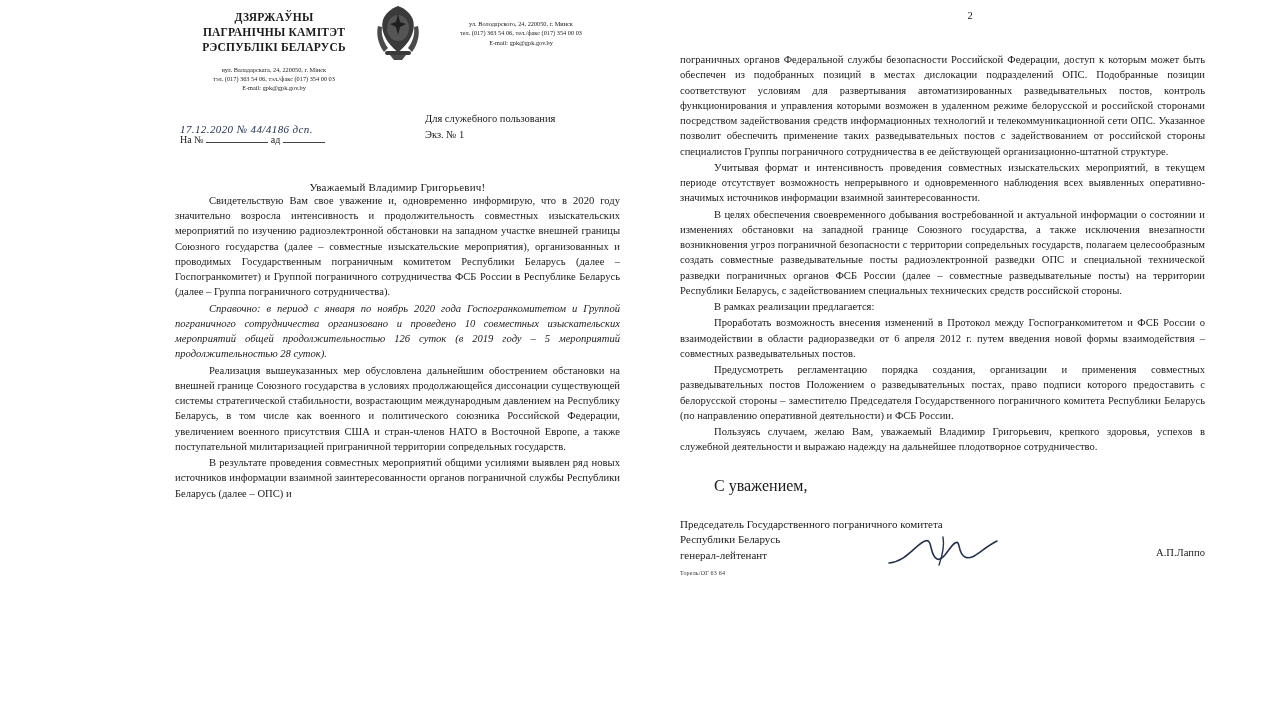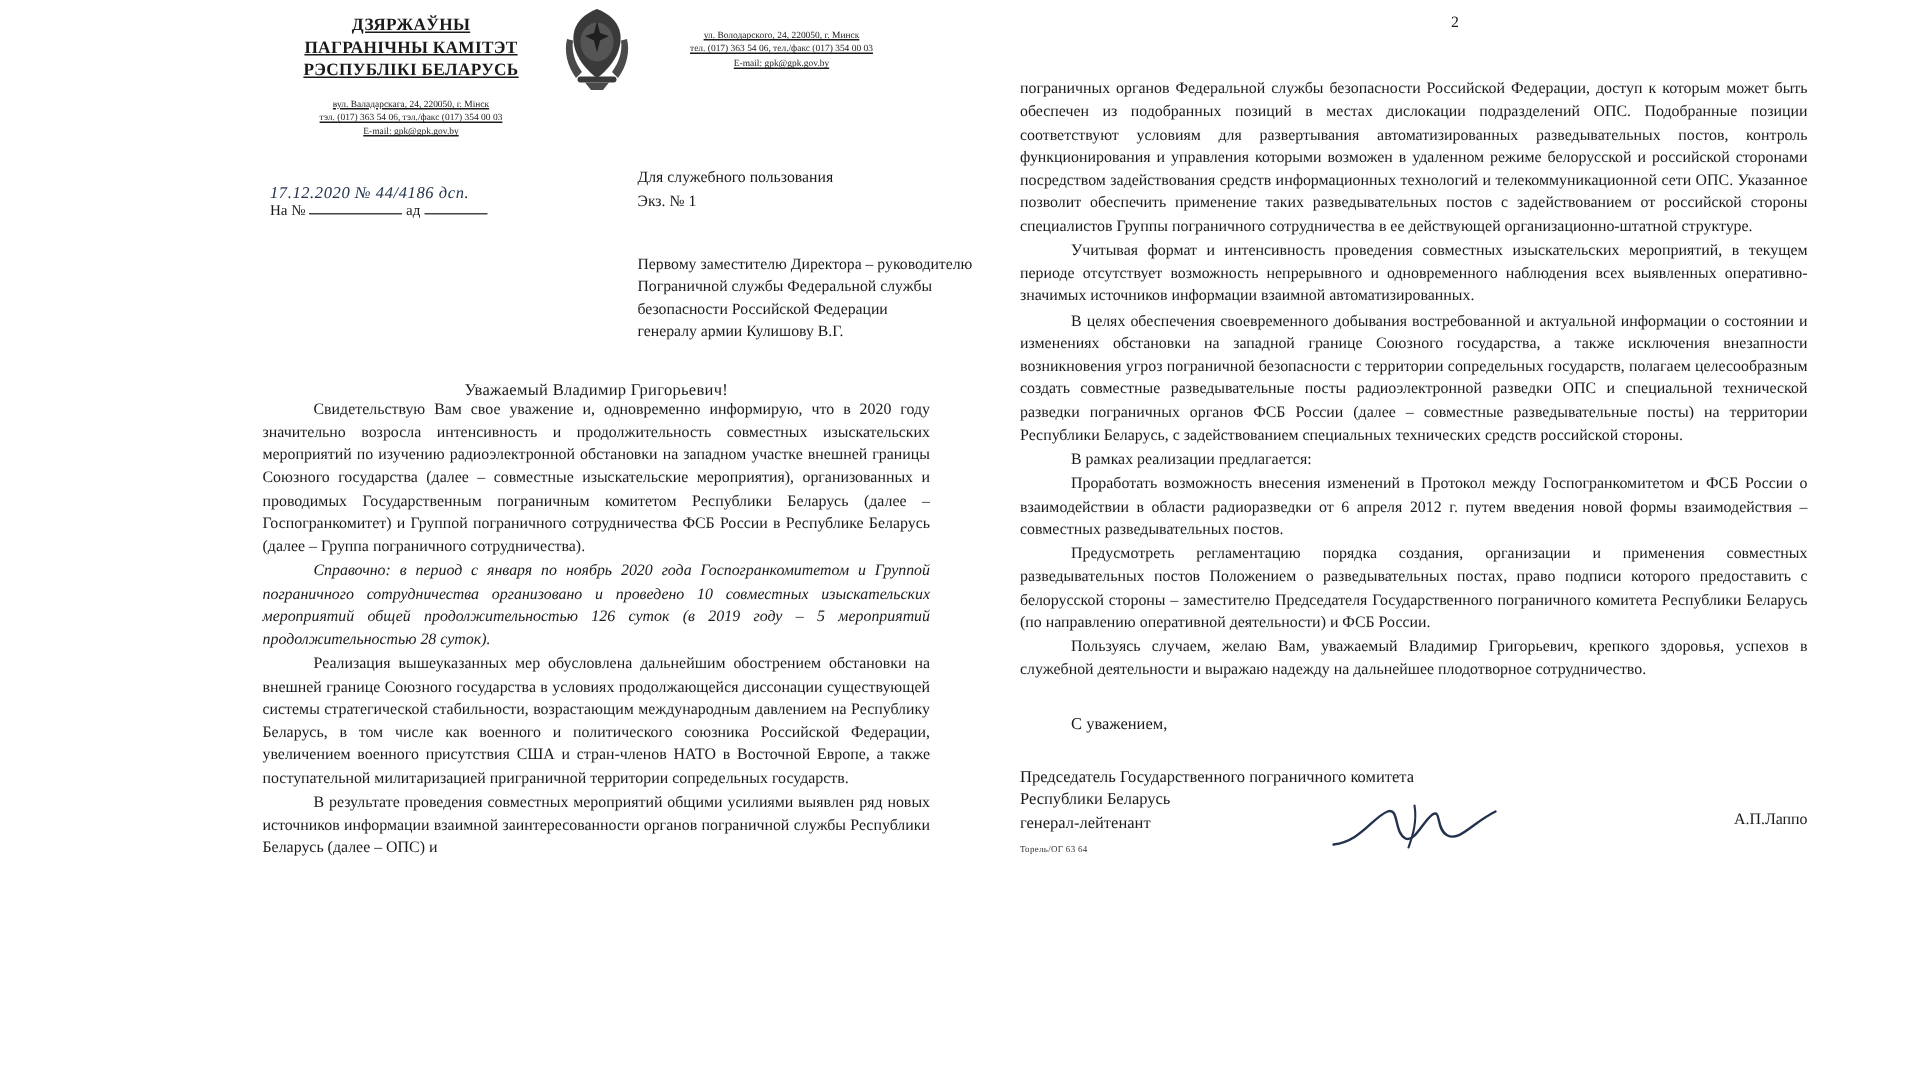--- a/index.html
+++ b/index.html
@@ -31,21 +31,20 @@
   .col-right {
     width: 620px;
     padding: 30px 75px 0 20px;
   }
 
   
   .letterhead {
     display: flex;
     justify-content: center;
     align-items: flex-start;
-    text-decoration: underline;
   }
   .lh-block {
     width: 195px;
     text-align: center;
   }
   .lh-title {
     font-weight: bold;
     font-size: 11.5px;
     line-height: 1.32;
     letter-spacing: 0.2px;
@@ -158,21 +157,21 @@
     font-size: 10.5px;
   }
 
   
   .sign-wrap {
     margin-top: 22px;
     position: relative;
   }
   .closing {
     text-indent: 34px;
-    font-size: 11px;
+    font-size: 16px;
     margin-bottom: 22px;
   }
   .sign-row {
     display: flex;
     align-items: flex-start;
     justify-content: space-between;
   }
   .sign-title {
     font-size: 11px;
     line-height: 1.45;
@@ -241,40 +240,38 @@
       <div class="ref-no">
         <span>На № </span><span class="ln"></span>
         <span>ад </span><span class="ln2"></span>
       </div>
       <div class="dsp">
         <div>Для служебного пользования</div>
         <div>Экз. № 1</div>
       </div>
     </div>
 
-    <div class="addressee" style="white-space:pre-line">Первому заместителю Директора – руководителю Пограничной службы Федеральной службы безопасности Российской Федерации
-генералу армии Кулишову В.Г.</div>
 
 
     <div class="salutation">Уважаемый Владимир Григорьевич!</div>
 
     <div class="text-block">
       <p class="body">Свидетельствую Вам свое уважение и, одновременно информирую, что в 2020 году значительно возросла интенсивность и продолжительность совместных изыскательских мероприятий по изучению радиоэлектронной обстановки на западном участке внешней границы Союзного государства (далее – совместные изыскательские мероприятия), организованных и проводимых Государственным пограничным комитетом Республики Беларусь (далее – Госпогранкомитет) и Группой пограничного сотрудничества ФСБ России в Республике Беларусь (далее – Группа пограничного сотрудничества).</p>
       <p class="body note">Справочно: в период с января по ноябрь 2020 года Госпогранкомитетом и Группой пограничного сотрудничества организовано и проведено 10 совместных изыскательских мероприятий общей продолжительностью 126 суток (в 2019 году – 5 мероприятий продолжительностью 28 суток).</p>
       <p class="body">Реализация вышеуказанных мер обусловлена дальнейшим обострением обстановки на внешней границе Союзного государства в условиях продолжающейся диссонации существующей системы стратегической стабильности, возрастающим международным давлением на Республику Беларусь, в том числе как военного и политического союзника Российской Федерации, увеличением военного присутствия США и стран-членов НАТО в Восточной Европе, а также поступательной милитаризацией приграничной территории сопредельных государств.</p>
       <p class="body">В результате проведения совместных мероприятий общими усилиями выявлен ряд новых источников информации взаимной заинтересованности органов пограничной службы Республики Беларусь (далее – ОПС) и</p>
     </div>
   </div>
 
   <div class="col col-right">
     <div class="page-num">2</div>
 
     <div style="margin-top:22px">
       <p class="body" style="text-indent:0">пограничных органов Федеральной службы безопасности Российской Федерации, доступ к которым может быть обеспечен из подобранных позиций в местах дислокации подразделений ОПС. Подобранные позиции соответствуют условиям для развертывания автоматизированных разведывательных постов, контроль функционирования и управления которыми возможен в удаленном режиме белорусской и российской сторонами посредством задействования средств информационных технологий и телекоммуникационной сети ОПС. Указанное позволит обеспечить применение таких разведывательных постов с задействованием от российской стороны специалистов Группы пограничного сотрудничества в ее действующей организационно-штатной структуре.</p>
-      <p class="body">Учитывая формат и интенсивность проведения совместных изыскательских мероприятий, в текущем периоде отсутствует возможность непрерывного и одновременного наблюдения всех выявленных оперативно-значимых источников информации взаимной автоматизированных.</p>
+      <p class="body">Учитывая формат и интенсивность проведения совместных изыскательских мероприятий, в текущем периоде отсутствует возможность непрерывного и одновременного наблюдения всех выявленных оперативно-значимых источников информации взаимной заинтересованности.</p>
       <p class="body">В целях обеспечения своевременного добывания востребованной и актуальной информации о состоянии и изменениях обстановки на западной границе Союзного государства, а также исключения внезапности возникновения угроз пограничной безопасности с территории сопредельных государств, полагаем целесообразным создать совместные разведывательные посты радиоэлектронной разведки ОПС и специальной технической разведки пограничных органов ФСБ России (далее – совместные разведывательные посты) на территории Республики Беларусь, с задействованием специальных технических средств российской стороны.</p>
       <p class="body">В рамках реализации предлагается:</p>
       <p class="body">Проработать возможность внесения изменений в Протокол между Госпогранкомитетом и ФСБ России о взаимодействии в области радиоразведки от 6 апреля 2012 г. путем введения новой формы взаимодействия – совместных разведывательных постов.</p>
       <p class="body">Предусмотреть регламентацию порядка создания, организации и применения совместных разведывательных постов Положением о разведывательных постах, право подписи которого предоставить с белорусской стороны – заместителю Председателя Государственного пограничного комитета Республики Беларусь (по направлению оперативной деятельности) и ФСБ России.</p>
       <p class="body">Пользуясь случаем, желаю Вам, уважаемый Владимир Григорьевич, крепкого здоровья, успехов в служебной деятельности и выражаю надежду на дальнейшее плодотворное сотрудничество.</p>
     </div>
 
     <div class="sign-wrap">
       <div class="closing">С уважением,</div>
       <div class="sign-row">

